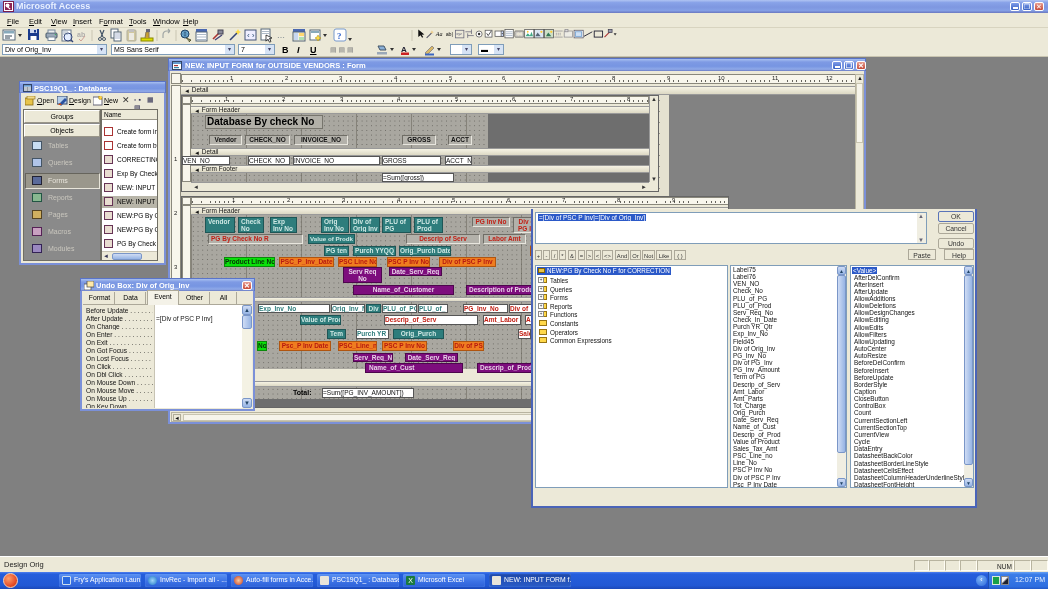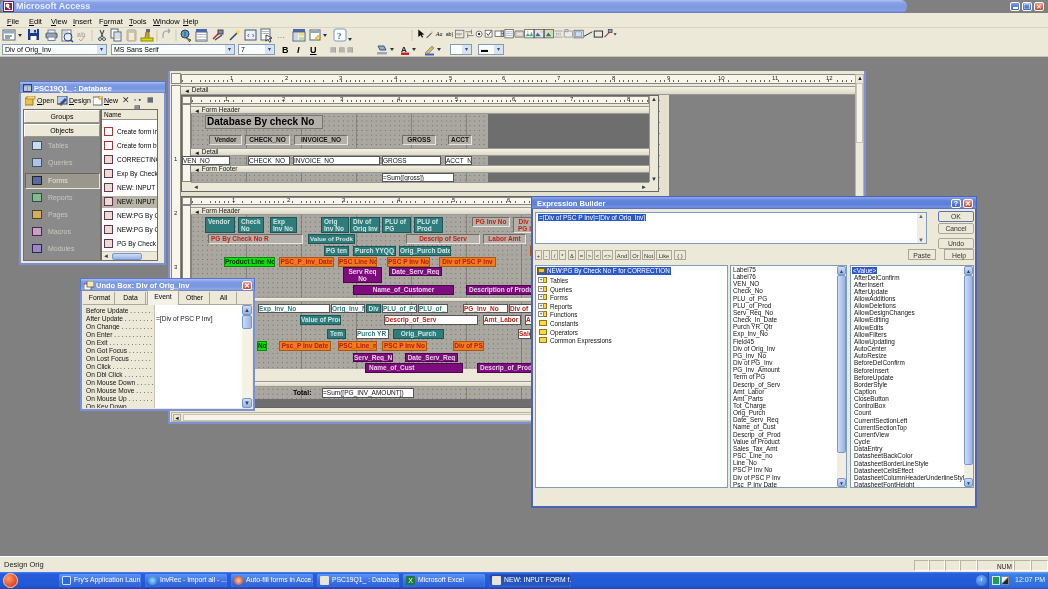--- a/index.html
+++ b/index.html
@@ -1,18 +1,18 @@
 <!DOCTYPE html>
 <html><head><meta charset="utf-8"><style>
 *{margin:0;padding:0;box-sizing:border-box;}
 html,body{width:1048px;height:589px;overflow:hidden;}
 body{font-family:"Liberation Sans",sans-serif;position:relative;background:#808080;}
 .abs{position:absolute;}
 
-#titlebar{left:0;top:0;width:907px;height:13px;background:linear-gradient(180deg,#b0c4f2 0%,#88a2e8 20%,#7e97e0 55%,#85a0e6 80%,#6a78c0 100%);border-radius:6px;}
+#titlebar{left:0;top:0;width:1048px;height:13px;background:linear-gradient(180deg,#b0c4f2 0%,#88a2e8 20%,#7e97e0 55%,#85a0e6 80%,#6a78c0 100%);}
 #titlebar .ttext{left:16px;top:1px;font-size:9px;font-weight:bold;color:#e8f0ff;letter-spacing:0px;}
 .wbtn{width:10px;height:9px;top:2px;border-radius:2px;border:1px solid #fff;font-size:7px;color:#fff;text-align:center;line-height:7px;}
 .wbtn.b{background:linear-gradient(180deg,#7f9ce8,#3b63c4);}
 .wbtn.r{background:linear-gradient(180deg,#e8a093,#c74a38);}
 #menubar{left:0;top:13px;width:1048px;height:15px;background:#ece9d8;border-bottom:1px solid #d8d4c0;}
 #menubar span{font-size:8px;color:#000;margin-right:7px;}
 #toolbar1{left:0;top:28px;width:1048px;height:15px;background:#ece9d8;}
 #toolbar2{left:0;top:43px;width:1048px;height:14px;background:#ece9d8;border-bottom:1px solid #c8c4b0;}
 .combo{background:#fff;border:1px solid #7f9db9;height:11px;top:1px;font-size:7px;color:#000;padding:1px 1px 0 2px;white-space:nowrap;overflow:hidden;}
 .combo .da{position:absolute;right:0px;top:0px;width:9px;height:9px;background:#d6e3f5;color:#446;font-size:6px;line-height:9px;text-align:center;}
@@ -335,20 +335,35 @@
   <div class="task abs" style="left:403px;width:82px;"><span class="ticn" style="background:#1a7a40;color:#fff;font-size:7px;line-height:9px;text-align:center;">X</span>Microsoft Excel</div>
   <div class="task pressed abs" style="left:489px;width:82px;"><span class="ticn" style="background:#e8e4da;"></span>NEW: INPUT FORM f...</div>
   <div class="abs" style="left:988px;top:0px;width:60px;height:17px;background:linear-gradient(180deg,#66a0f4 0%,#3a7ce8 15%,#2e6ee0 85%,#2258c8 100%);border-left:1px solid #1e4eb0;"></div>
   <div class="abs" style="left:976px;top:3px;width:11px;height:11px;border-radius:50%;background:radial-gradient(circle at 40% 35%,#7ab2f8,#2a66d8);color:#fff;font-size:7px;text-align:center;line-height:10px;">‹</div>
   <div class="abs" style="left:992px;top:4px;width:8px;height:9px;background:#18a048;border:1px solid #d8e8d8;"></div>
   <div class="abs" style="left:1001px;top:4px;width:8px;height:9px;background:linear-gradient(135deg,#f0f0f4 40%,#202430 60%);border:1px solid #888;"></div>
   <span class="abs" style="left:1015px;top:4px;color:#eaf2ff;font-size:7px;">12:07 PM</span>
 </div>
 
 <div class="win" style="left:168px;top:58px;width:698px;height:366px;">
+  <div class="wtitle" style="border:1px solid #5a74c8;border-bottom:none;">
+    <svg style="position:absolute;left:3px;top:2px" width="10" height="9">
+        <rect width="10" height="9" fill="#fff"></rect>
+        <rect x="0.5" y="0.5" width="9" height="8" fill="none" stroke="#346"></rect>
+        <rect x="1" y="1" width="8" height="2" fill="#69c"></rect>
+        <rect x="2" y="4" width="4" height="1.2" fill="#a33"></rect>
+        <rect x="2" y="6" width="5" height="1.2" fill="#38a"></rect>
+      </svg>
+    <span class="wt" style="font-size:7.5px;">NEW: INPUT FORM for OUTSIDE VENDORS : Form</span>
+    <div class="abs wbtn b" style="left:663px;top:2px;">
+        <div style="position:absolute;left:2px;bottom:1px;width:5px;height:1.6px;background:#fff;"></div>
+      </div>
+    <div class="abs wbtn b" style="left:675px;top:2px;">❐</div>
+    <div class="abs wbtn r" style="left:687px;top:2px;">✕</div>
+  </div>
   <div class="wbody">
 
     <div class="abs ruler" style="left:1px;top:2px;width:10px;height:11px;"></div>
     <div class="abs ruler" style="left:11px;top:3px;width:676px;height:10px;">
         <div class="rt"></div>
       <span class="rnum" style="left:48px">1</span>
         <span class="rnum" style="left:103px">2</span>
         <span class="rnum" style="left:157px">3</span>
         <span class="rnum" style="left:212px">4</span>
         <span class="rnum" style="left:267px">5</span>
@@ -648,25 +663,20 @@
 
     <div class="abs" style="right:1px;top:14px;width:10px;height:103px;background:#f4f2e4;">
       <div style="position:absolute;top:0;left:0;width:10px;height:10px;background:linear-gradient(180deg,#cfdcf4,#96b4e4);border:1px solid #7a96c8;border-radius:2px;color:#246;font-size:6px;text-align:center;line-height:9px;">▲</div>
       <div style="position:absolute;top:10px;left:0;width:10px;height:14px;background:linear-gradient(90deg,#cfdcf4,#96b4e4);border:1px solid #7a96c8;border-radius:2px;"></div>
       <div style="position:absolute;bottom:0;left:0;width:10px;height:10px;background:linear-gradient(180deg,#cfdcf4,#96b4e4);border:1px solid #7a96c8;border-radius:2px;color:#246;font-size:6px;text-align:center;line-height:9px;">▼</div>
     </div>
   </div>
 </div>
 
 <div class="win" style="left:531px;top:196px;width:446px;height:312px;">
-  <div class="wtitle" style="height:13px;border:1px solid #4a64b8;border-bottom:none;background:linear-gradient(180deg,#8ba6ea 0%,#6484dc 30%,#5c7eda 60%,#7492e2 85%,#5068b8 100%);">
-    <span class="wt" style="left:5px;font-size:7.5px;">Expression Builder</span>
-    <div class="abs wbtn b" style="right:15px;top:2px;">?</div>
-    <div class="abs wbtn r" style="right:3px;top:2px;">✕</div>
-  </div>
   <div class="wbody" style="top:13px;border-color:#4a64b8;">
 
     <div class="abs" style="left:2px;top:3px;width:392px;height:32px;background:#fff;border:1px solid #7f9db9;">
       <span class="abs" style="left:2px;top:1px;background:#2b59c8;color:#fff;font-size:6.5px;padding:0 1px;">=[Div of PSC P Inv]=[Div of Orig_Inv]</span>
       <div class="abs" style="right:0;top:0;width:9px;height:30px;background:#f0eee2;">
           <span style="position:absolute;top:0;left:1px;font-size:6px;color:#667;">▲</span>
           <span style="position:absolute;bottom:0;left:1px;font-size:6px;color:#667;">▼</span>
         </div>
     </div>
 

